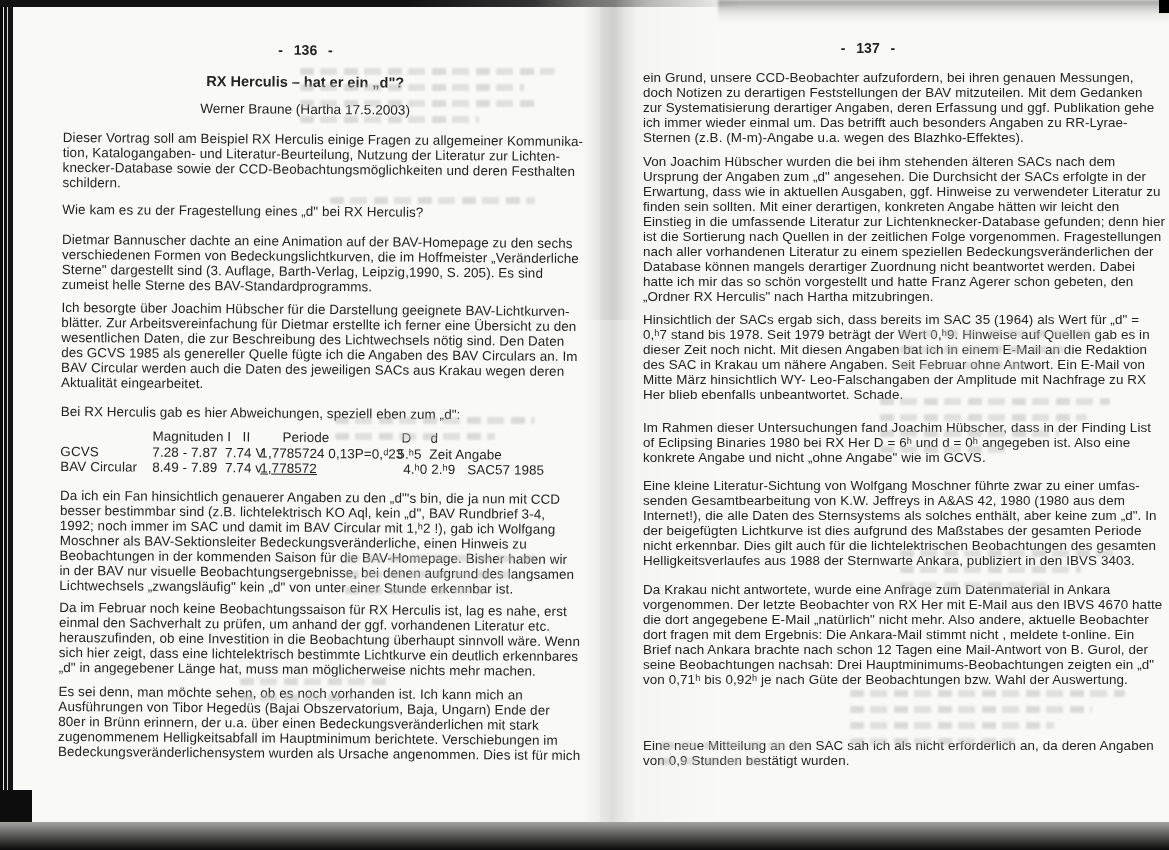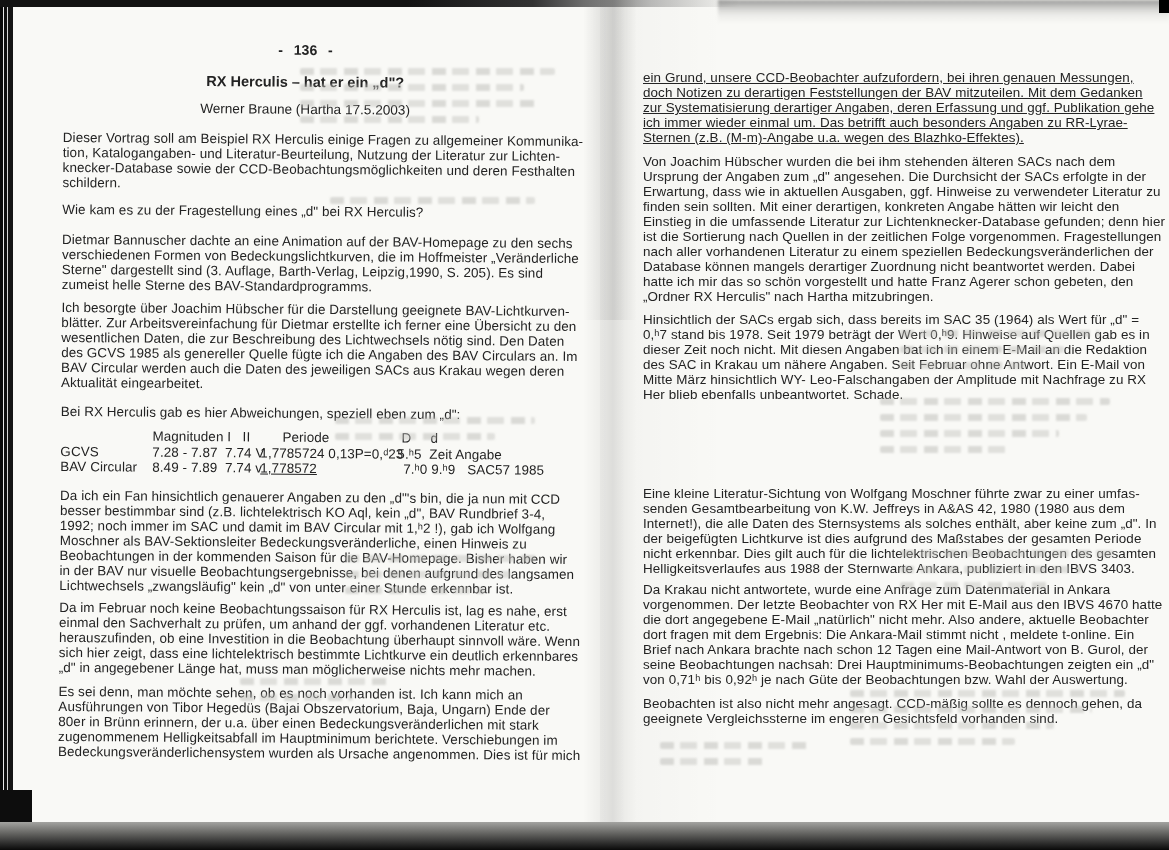--- a/index.html
+++ b/index.html
@@ -76,22 +76,22 @@
 
         <span class="cell" style="left:63px;top:444px;">GCVS</span>
         <span class="cell" style="left:155px;top:444px;text-align:right;">7.28 - 7.87  7.74 V</span>
         <span class="cell" style="left:263px;top:444px;">1,7785724 0,13P=0,ᵈ23</span>
         <span class="cell" style="left:400px;top:444px;">5.ʰ5</span>
         <span class="cell" style="left:432px;top:444px;">Zeit Angabe</span>
 
         <span class="cell" style="left:63px;top:459px;">BAV Circular</span>
         <span class="cell" style="left:155px;top:459px;">8.49 - 7.89  7.74 v</span>
         <span class="cell" style="left:263px;top:459px;text-decoration:underline;">1,778572</span>
-        <span class="cell" style="left:406px;top:459px;">7.ʰ0</span>
-        <span class="cell" style="left:434px;top:459px;">9.ʰ9</span>
+        <span class="cell" style="left:406px;top:459px;">4.ʰ0</span>
+        <span class="cell" style="left:434px;top:459px;">2.ʰ9</span>
         <span class="cell" style="left:470px;top:459px;">SAC57 1985</span>
       </div>
 
       <div class="para" style="left:63px;top:488px;">Da ich ein Fan hinsichtlich genauerer Angaben zu den „d"'s bin, die ja nun mit CCD
 besser bestimmbar sind (z.B. lichtelektrisch KO Aql, kein „d", BAV Rundbrief 3-4,
 1992; noch immer im SAC und damit im BAV Circular mit 1,ʰ2 !), gab ich Wolfgang
 Moschner als BAV-Sektionsleiter Bedeckungsveränderliche, einen Hinweis zu
 Beobachtungen in der kommenden Saison für die BAV-Homepage. Bisher haben wir
 in der BAV nur visuelle Beobachtungsergebnisse, bei denen aufgrund des langsamen
 Lichtwechsels „zwangsläufig" kein „d" von unter einer Stunde erkennbar ist.</div>
@@ -126,57 +126,61 @@
         <i style="width:72%"></i>
       </div>
     <div class="ghost" style="left:240px;top:678px;width:150px;">
         <i></i>
         <i style="width:75%"></i>
       </div>
   </div>
 
   <div class="page page-right">
     <div class="rot-right">
-
-      <div class="para" style="left:43px;top:70px;text-decoration:underline;">ein Grund, unsere CCD-Beobachter aufzufordern, bei ihren genauen Messungen,
+      <div class="pagenum" style="left:43px;top:40px;width:450px;">- 137 -</div>
+
+      <div class="para" style="left:43px;top:70px;">ein Grund, unsere CCD-Beobachter aufzufordern, bei ihren genauen Messungen,
 doch Notizen zu derartigen Feststellungen der BAV mitzuteilen. Mit dem Gedanken
 zur Systematisierung derartiger Angaben, deren Erfassung und ggf. Publikation gehe
 ich immer wieder einmal um. Das betrifft auch besonders Angaben zu RR-Lyrae-
 Sternen (z.B. (M-m)-Angabe u.a. wegen des Blazhko-Effektes).</div>
       <div class="para" style="left:43px;top:154px;">Von Joachim Hübscher wurden die bei ihm stehenden älteren SACs nach dem
 Ursprung der Angaben zum „d" angesehen. Die Durchsicht der SACs erfolgte in der
 Erwartung, dass wie in aktuellen Ausgaben, ggf. Hinweise zu verwendeter Literatur zu
 finden sein sollten. Mit einer derartigen, konkreten Angabe hätten wir leicht den
 Einstieg in die umfassende Literatur zur Lichtenknecker-Database gefunden; denn hier
 ist die Sortierung nach Quellen in der zeitlichen Folge vorgenommen. Fragestellungen
 nach aller vorhandenen Literatur zu einem speziellen Bedeckungsveränderlichen der
 Database können mangels derartiger Zuordnung nicht beantwortet werden. Dabei
 hatte ich mir das so schön vorgestellt und hatte Franz Agerer schon gebeten, den
 „Ordner RX Herculis" nach Hartha mitzubringen.</div>
       <div class="para" style="left:43px;top:312px;">Hinsichtlich der SACs ergab sich, dass bereits im SAC 35 (1964) als Wert für „d" =
 0,ʰ7 stand bis 1978. Seit 1979 beträgt der Wert 0,ʰ9. Hinweise auf Quellen gab es in
 dieser Zeit noch nicht. Mit diesen Angaben bat ich in einem E-Mail an die Redaktion
 des SAC in Krakau um nähere Angaben. Seit Februar ohne Antwort. Ein E-Mail von
 Mitte März hinsichtlich WY- Leo-Falschangaben der Amplitude mit Nachfrage zu RX
 Her blieb ebenfalls unbeantwortet. Schade.</div>
-      <div class="para" style="left:43px;top:478px;margin-top:8px;">Eine kleine Literatur-Sichtung von Wolfgang Moschner führte zwar zu einer umfas-
+      <div class="para" style="left:43px;top:420px;">Im Rahmen dieser Untersuchungen fand Joachim Hübscher, dass in der Finding List
+of Eclipsing Binaries 1980 bei RX Her  D = 6ʰ und d = 0ʰ angegeben ist. Also eine
+konkrete Angabe und nicht „ohne Angabe" wie im GCVS.</div>
+      <div class="para" style="left:43px;top:478px;">Eine kleine Literatur-Sichtung von Wolfgang Moschner führte zwar zu einer umfas-
 senden Gesamtbearbeitung von K.W. Jeffreys in A&amp;AS 42, 1980 (1980 aus dem
 Internet!), die alle Daten des Sternsystems als solches enthält, aber keine zum „d". In
 der beigefügten Lichtkurve ist dies aufgrund des Maßstabes der gesamten Periode
 nicht erkennbar. Dies gilt auch für die lichtelektrischen Beobachtungen des gesamten
 Helligkeitsverlaufes aus 1988 der Sternwarte Ankara, publiziert in den IBVS 3403.</div>
       <div class="para" style="left:43px;top:582px;">Da Krakau nicht antwortete, wurde eine Anfrage zum Datenmaterial in Ankara
 vorgenommen. Der letzte Beobachter von RX Her mit E-Mail aus den IBVS 4670 hatte
 die dort angegebene E-Mail „natürlich" nicht mehr. Also andere, aktuelle Beobachter
 dort fragen mit dem Ergebnis: Die Ankara-Mail stimmt nicht , meldete t-online. Ein
 Brief nach Ankara brachte nach schon 12 Tagen eine Mail-Antwort von B. Gurol, der
 seine Beobachtungen nachsah: Drei Hauptminimums-Beobachtungen zeigten ein „d"
 von 0,71ʰ bis 0,92ʰ je nach Güte der Beobachtungen bzw. Wahl der Auswertung.</div>
-      <div class="para" style="left:43px;top:696px;">Beobachten ist also nicht mehr angesagt. CCD-mäßig sollte es dennoch gehen, da
-geeignete Vergleichssterne im engeren Gesichtsfeld vorhanden sind.</div>
+      <div class="para" style="left:43px;top:738px;">Eine neue Mitteilung an den SAC sah ich als nicht erforderlich an, da deren Angaben
+von 0,9 Stunden bestätigt wurden.</div>
     </div>
 
     <div class="ghost" style="left:300px;top:330px;width:200px;">
         <i></i>
         <i style="width:82%"></i>
         <i style="width:66%"></i>
       </div>
     <div class="ghost" style="left:280px;top:398px;width:230px;">
         <i></i>
         <i style="width:90%"></i>

